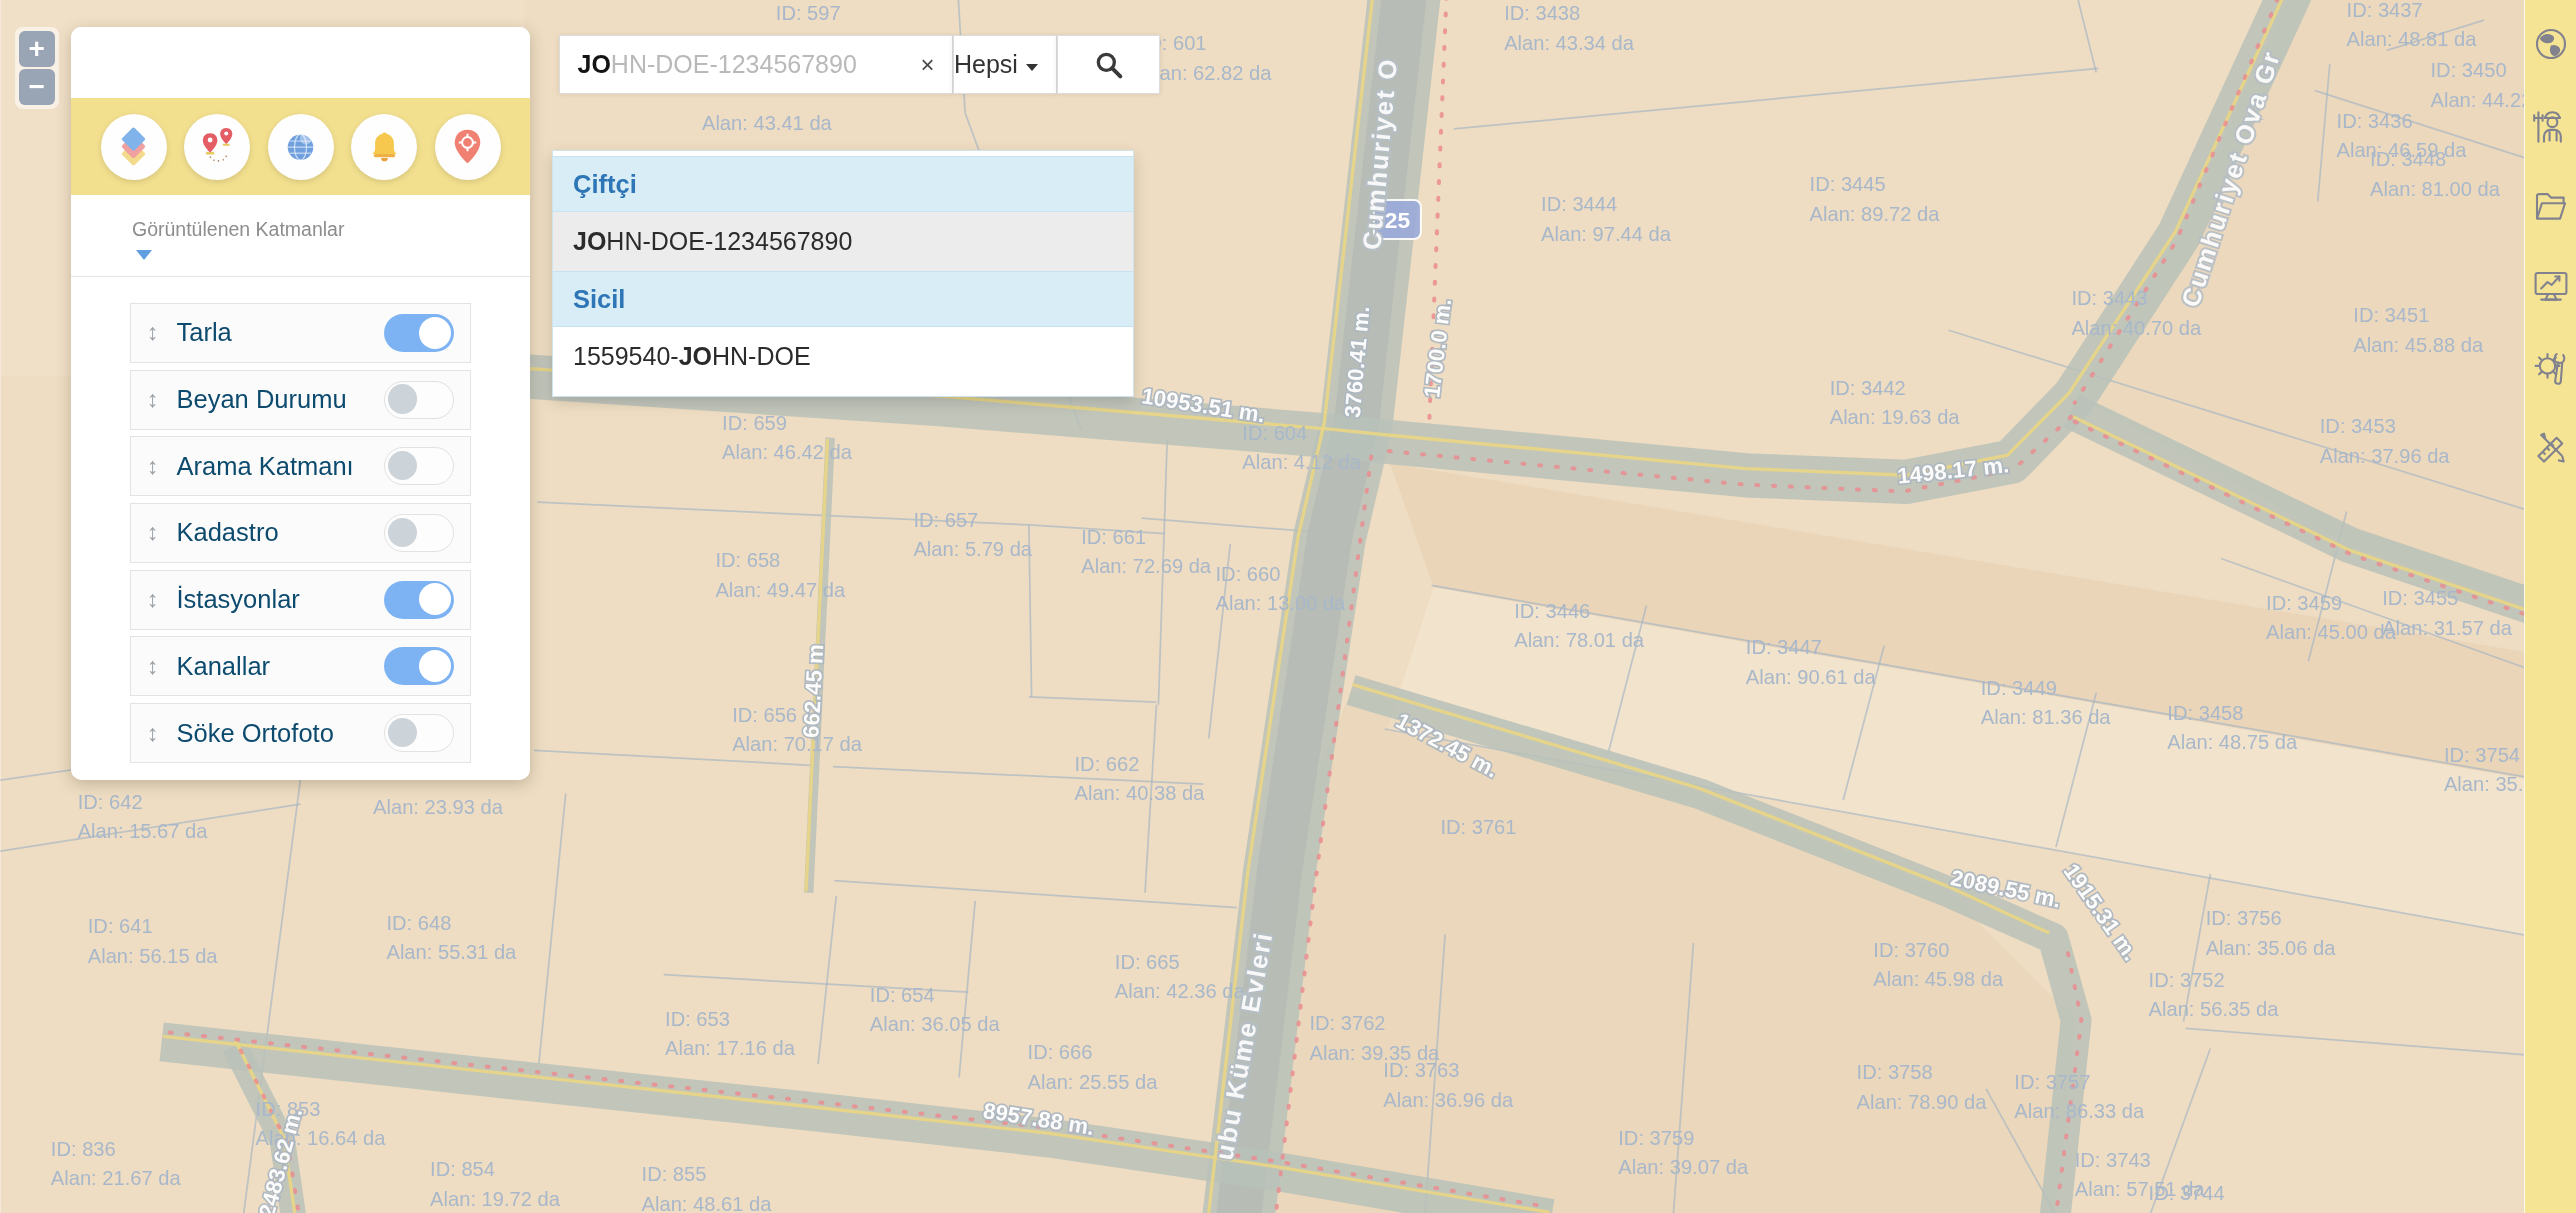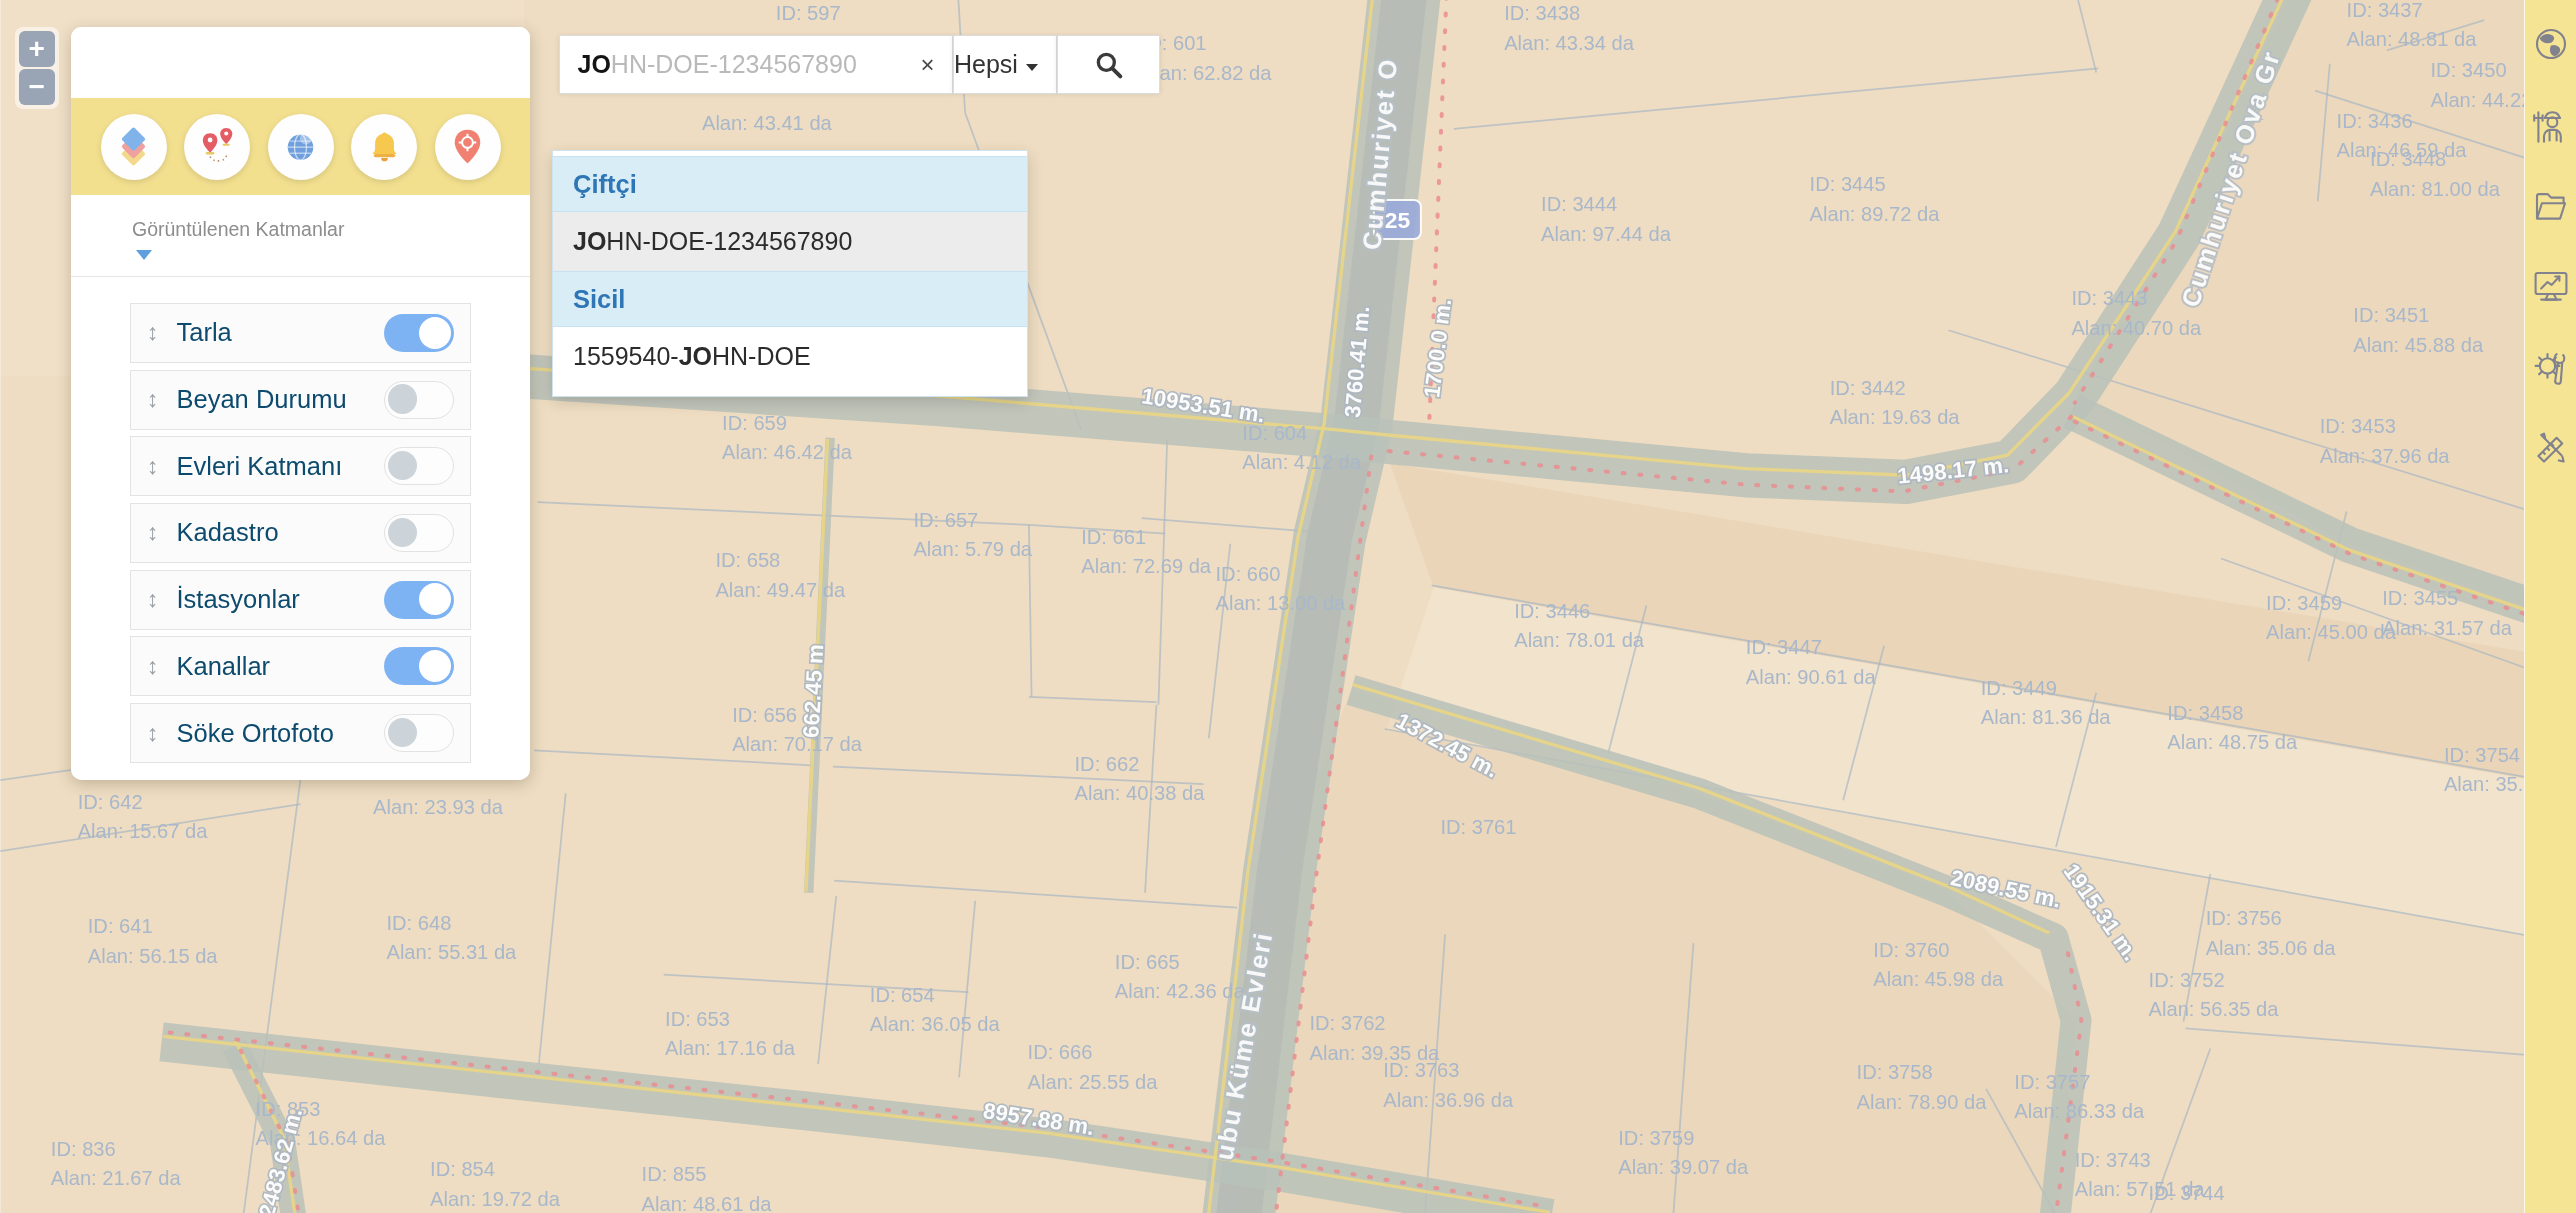--- a/index.html
+++ b/index.html
@@ -41,21 +41,21 @@
   .searchbar .box{background:#fff;border:0.7px solid #dcdcdc;box-shadow:0 1.3px 5.4px rgba(0,0,0,.10);}
   .search-input{width:357px;display:flex;align-items:center;padding:0 17.5px;font-size:25px;}
   .typed{color:#141414;font-weight:bold;}
   .suggestion{color:#b9b9b9;flex:1;white-space:nowrap;overflow:hidden;}
   .clear-x{color:#4a4a4a;font-size:24px;padding-left:8px;cursor:pointer;}
   .scope-btn{width:102px;display:flex;align-items:center;justify-content:flex-start;font-size:25px;color:#333;cursor:pointer;}
   .scope-caret{width:0;height:0;border-left:6px solid transparent;border-right:6px solid transparent;
     border-top:7.4px solid #333;margin-left:8px;margin-top:5.4px;}
   .search-btn{width:101px;display:flex;align-items:center;justify-content:center;cursor:pointer;}
   
-  .dropdown{position:absolute;left:552px;top:150px;width:476px;background:#fff;border:0.7px solid #cfe3ef;
+  .dropdown{position:absolute;left:552px;top:150px;width:582px;background:#fff;border:0.7px solid #cfe3ef;
     box-shadow:0 5.4px 14.8px rgba(0,0,0,.16);padding:5.4px 0 9.4px 0;box-sizing:border-box;}
   .dd-header{height:54px;background:#d9edf7;border-top:0.7px solid #c7e3f2;border-bottom:0.7px solid #c7e3f2;
     display:flex;align-items:center;padding:0 20px;color:#2e76b5;font-weight:bold;font-size:25.5px;}
   .dd-item{height:59px;display:flex;align-items:center;padding:0 20px;font-size:25px;color:#2b2b2b;cursor:pointer;white-space:nowrap;}
   .dd-item.active{background:#ececec;}
   .dd-item b{font-weight:bold;}
   
   .instructions{position:absolute;left:477px;top:860px;color:#0d0d0d;font-weight:bold;font-size:27.5px;
     letter-spacing:-0.4px;line-height:1.04;}
   .instructions div{margin-bottom:8px;white-space:nowrap;}
@@ -446,21 +446,21 @@
   <div class="layer-row">
     <span class="drag">↕</span>
     <span class="layer-label lbl">Beyan Durumu</span>
     <span class="toggle off">
           <span class="knob"></span>
         </span>
   </div>
 
   <div class="layer-row">
     <span class="drag">↕</span>
-    <span class="layer-label lbl">Evleri Katmanı</span>
+    <span class="layer-label lbl">Arama Katmanı</span>
     <span class="toggle off">
           <span class="knob"></span>
         </span>
   </div>
 
   <div class="layer-row">
     <span class="drag">↕</span>
     <span class="layer-label lbl">Kadastro</span>
     <span class="toggle off">
           <span class="knob"></span>

